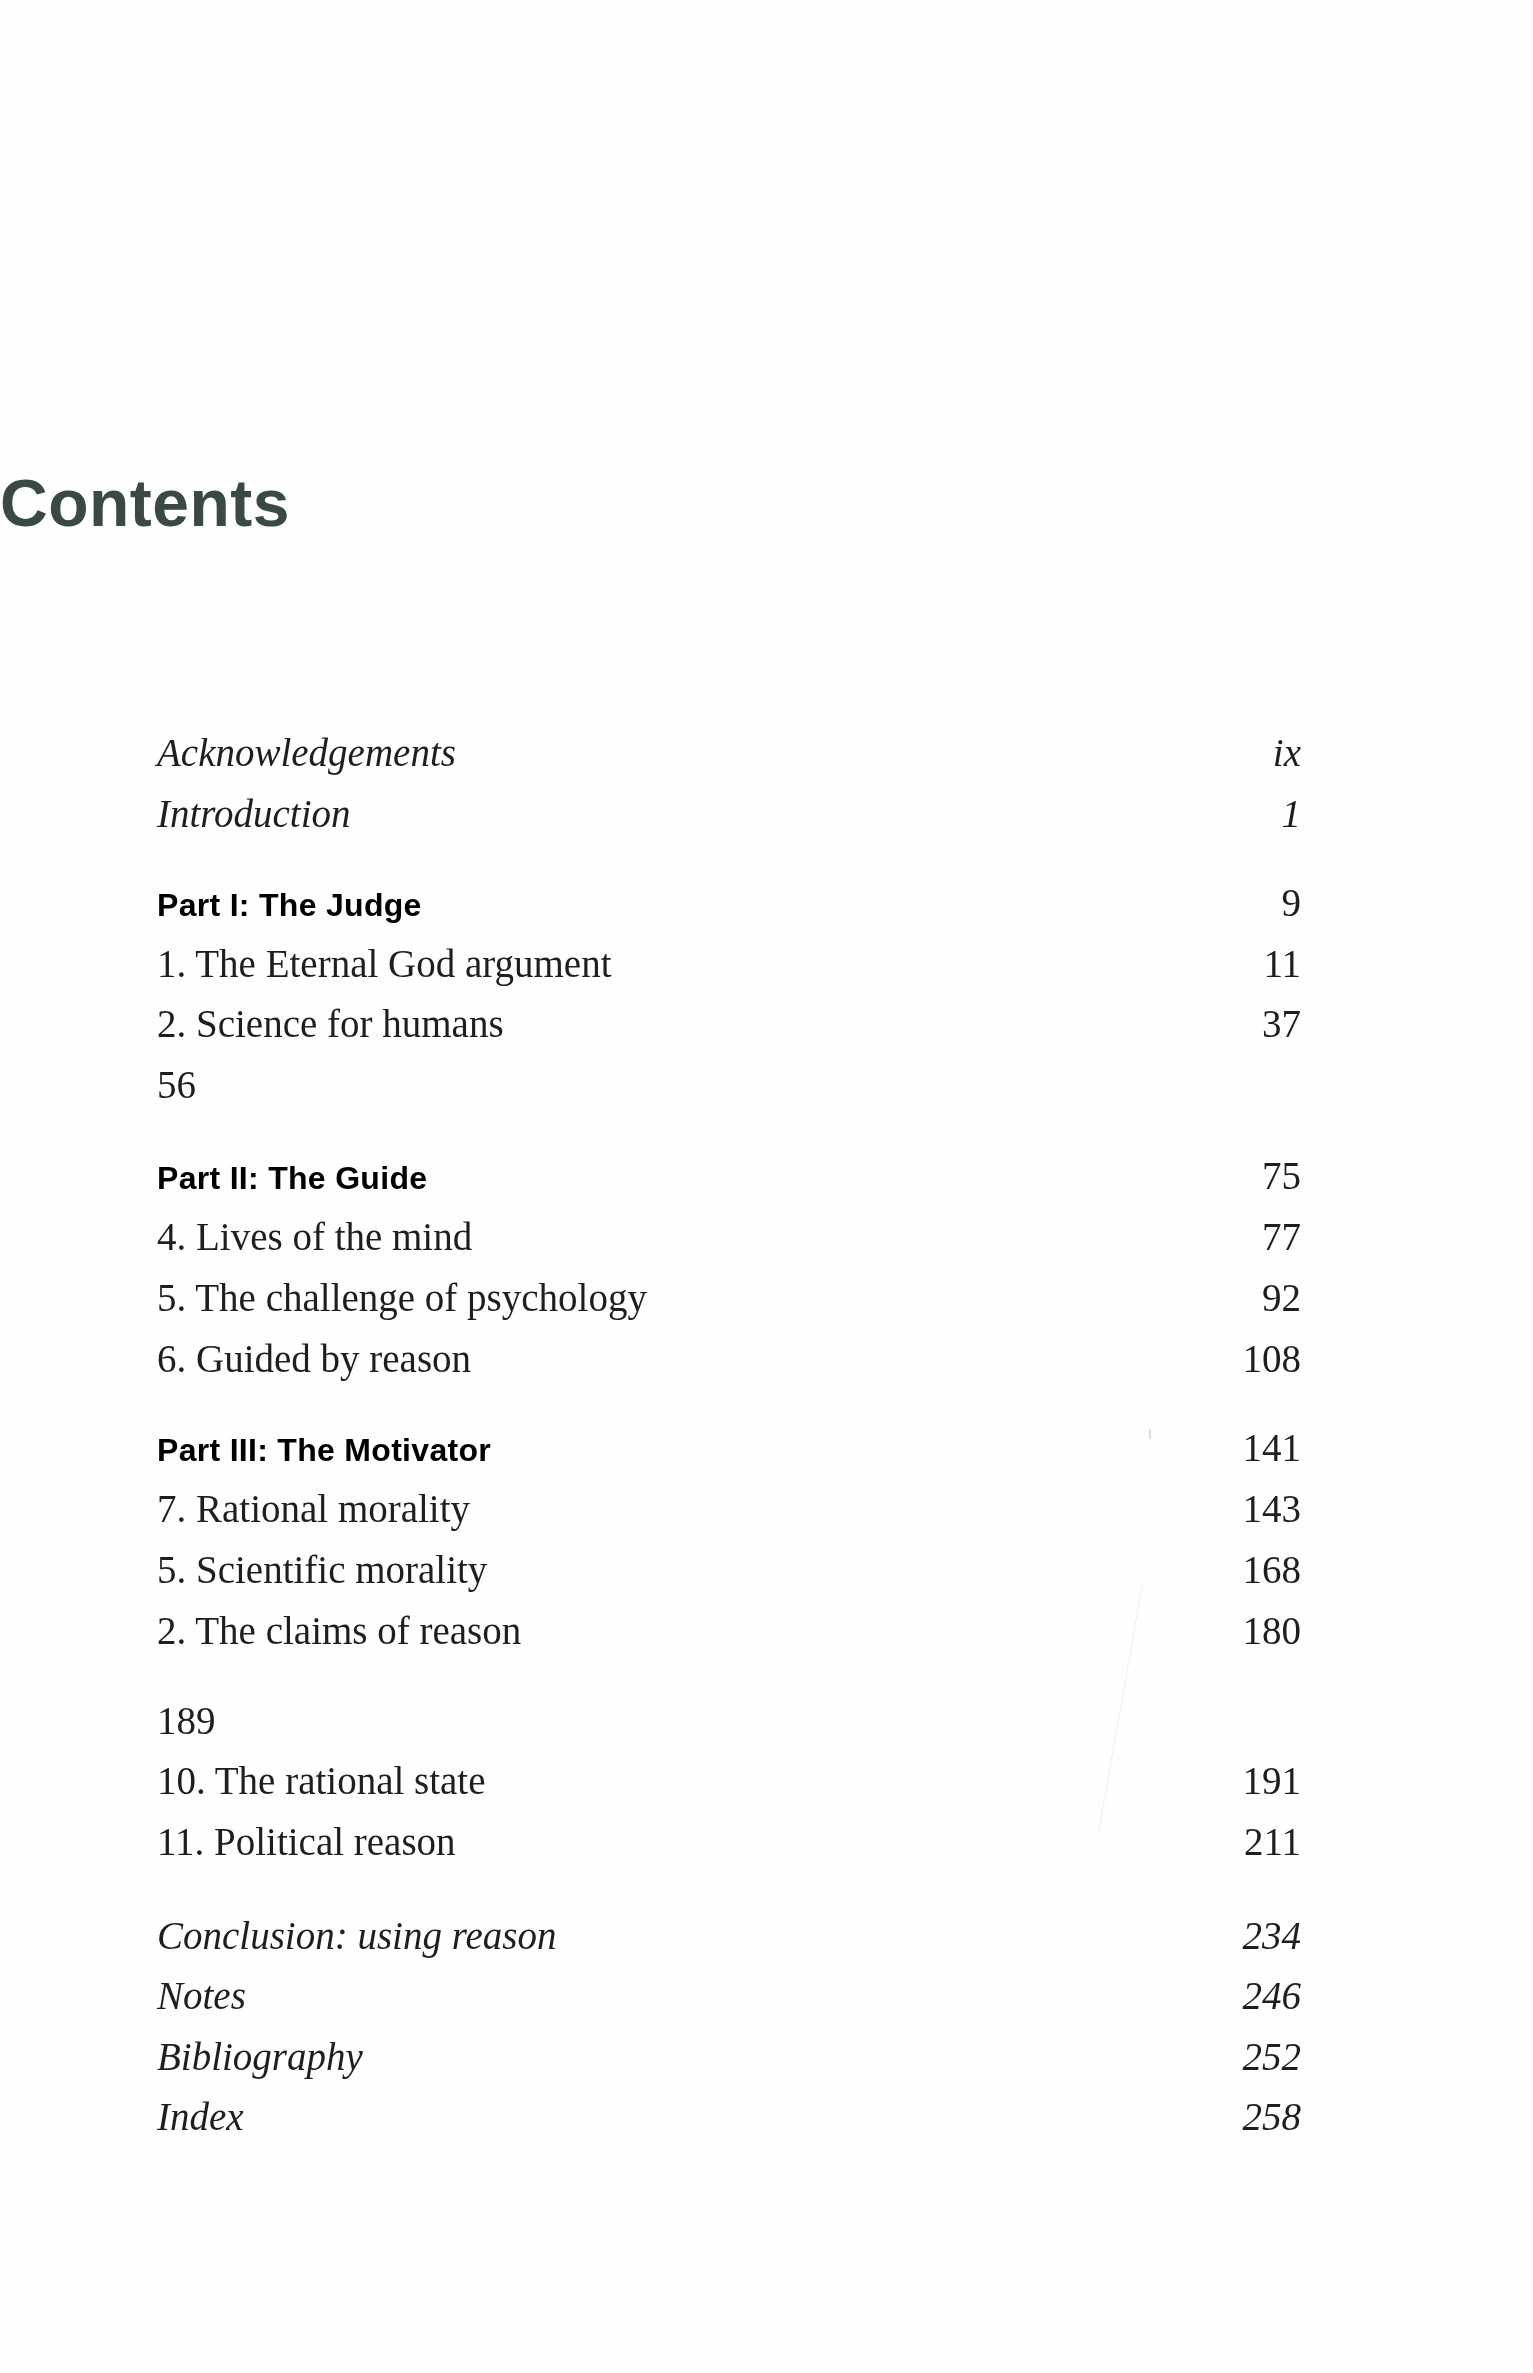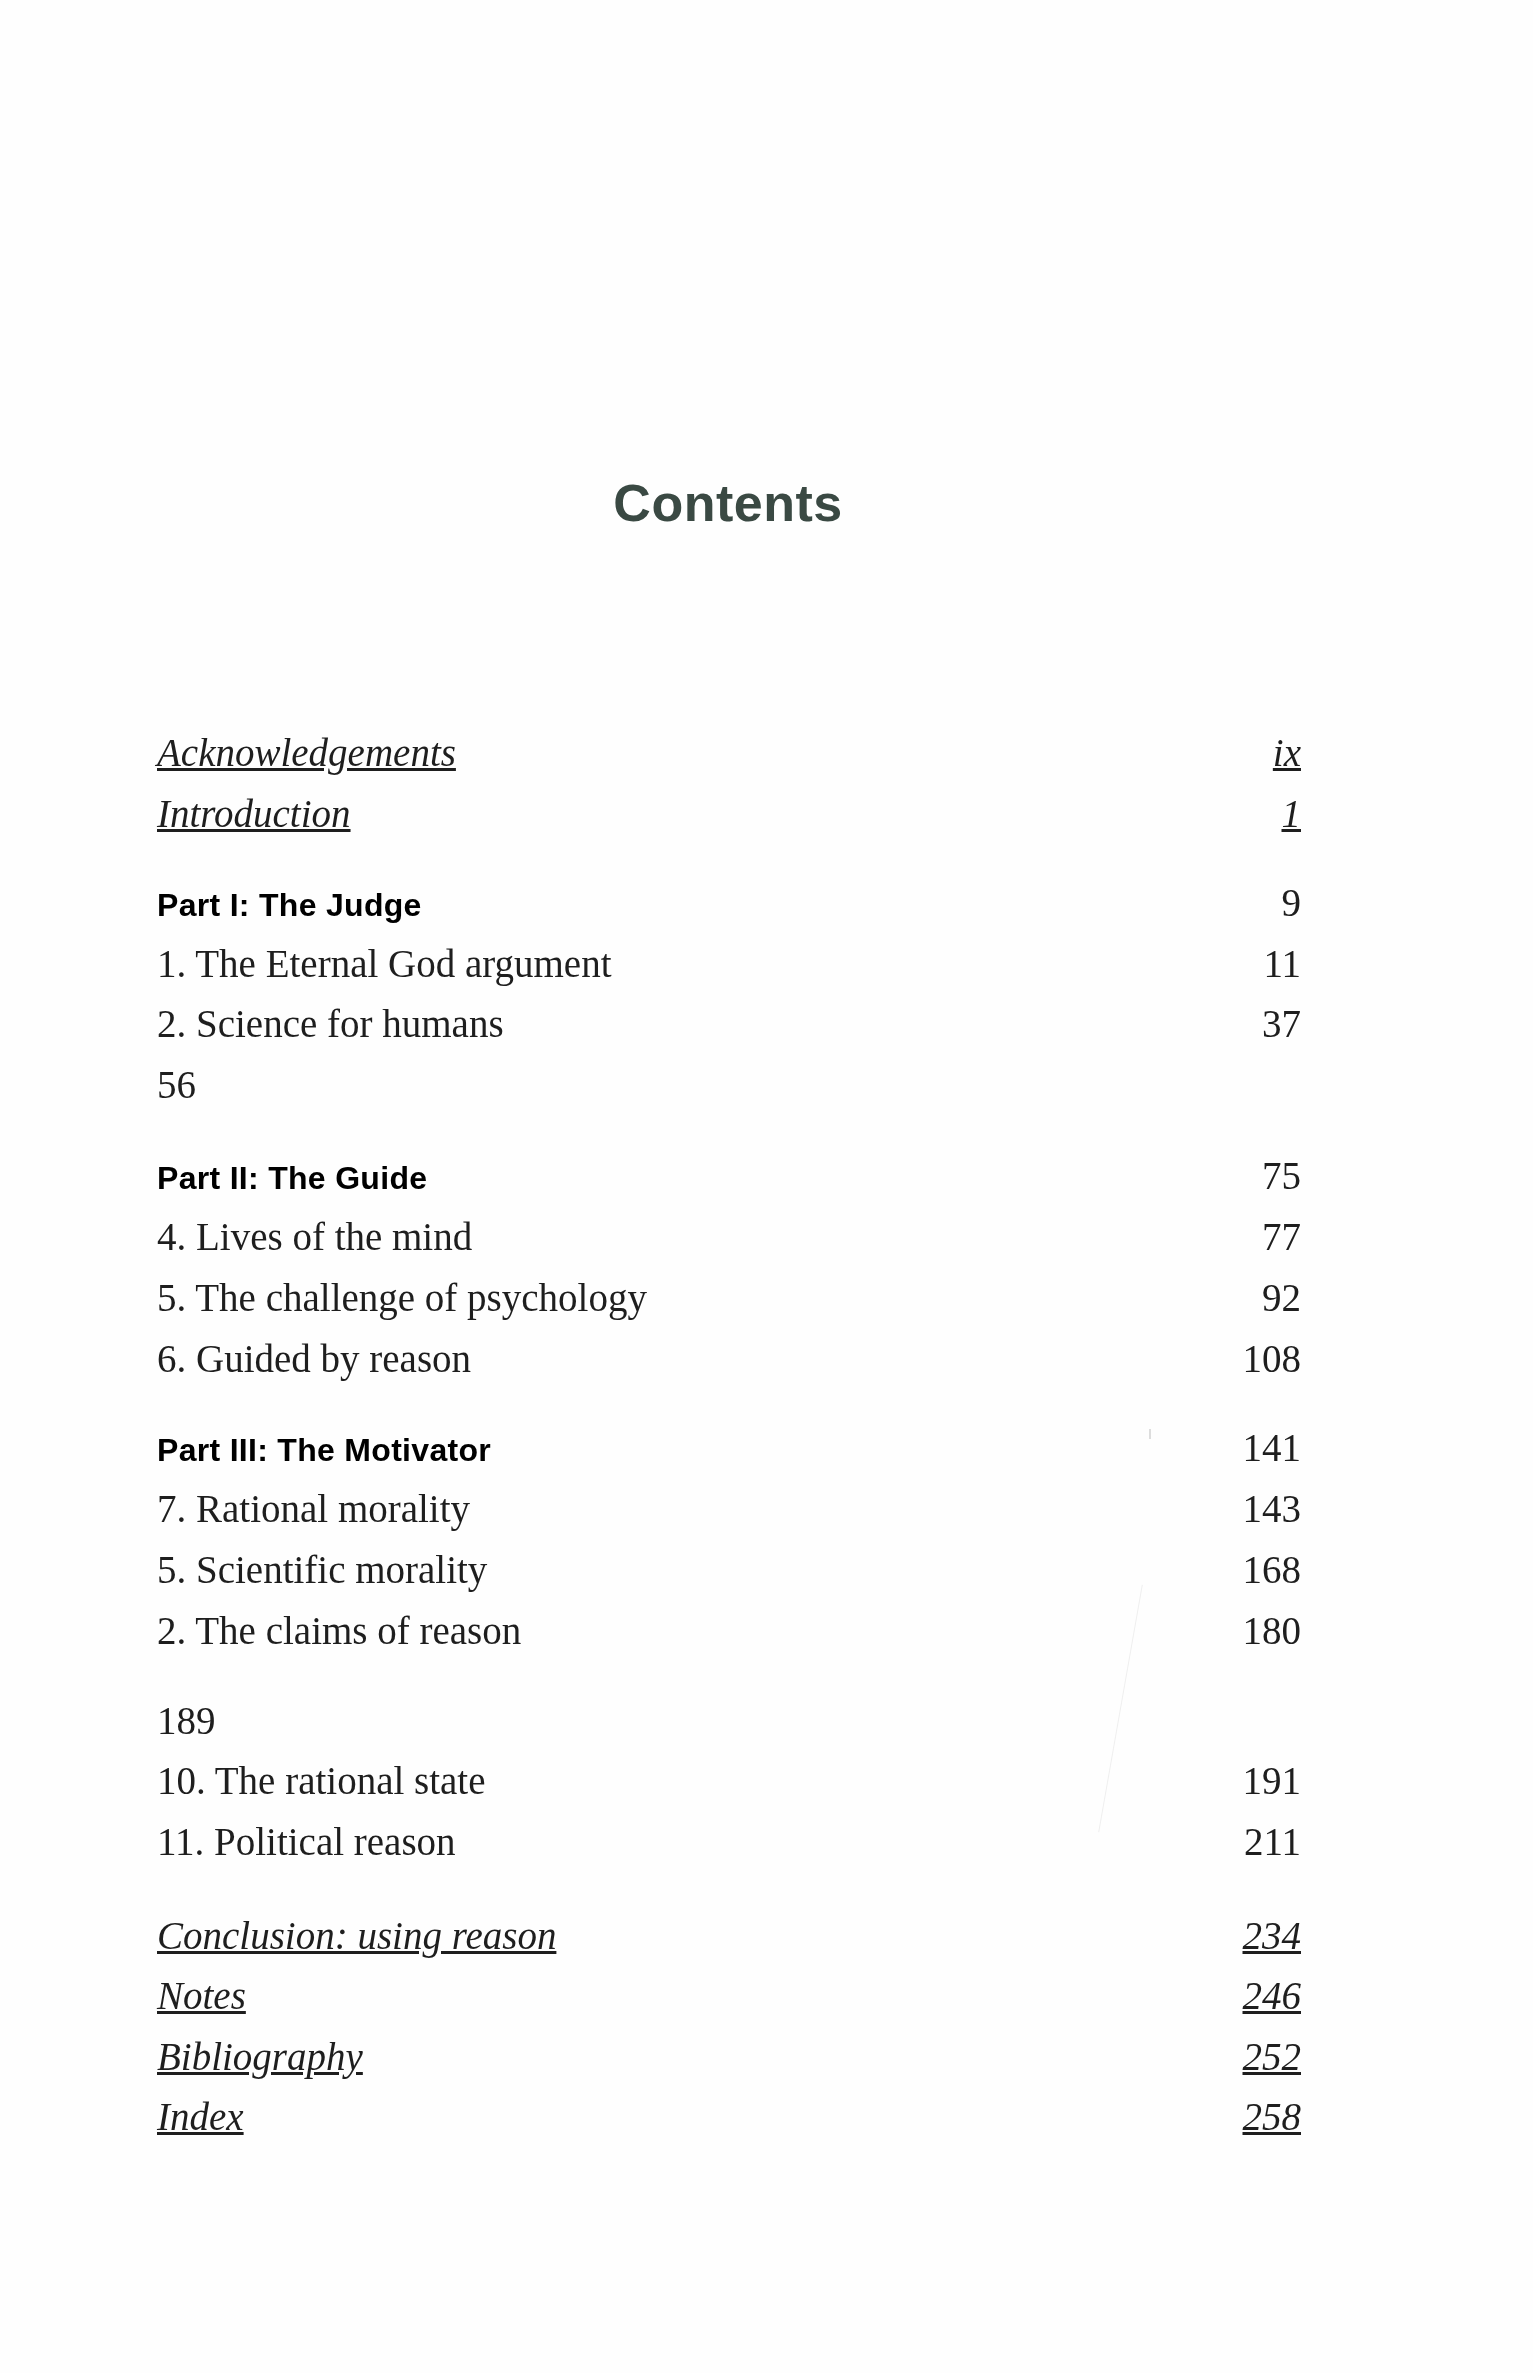--- a/index.html
+++ b/index.html
@@ -18,24 +18,24 @@
       position: absolute;
       left: 0; top: 0;
       width: 1533px;
       height: 2373px;
     }
     .title {
       position: absolute;
       left: 0;
       width: 1456px;
       top: 465px;
-      text-align: center;
+      text-align: left;
       font-family: "Liberation Sans", sans-serif;
       font-weight: bold;
-      font-size: 52px;
+      font-size: 66px;
       line-height: 77px;
       color: #3a4943;
       letter-spacing: 0.5px;
     }
     .toc {
       position: absolute;
       left: 157px;
       width: 1144px;
       top: 0;
     }
@@ -50,21 +50,20 @@
     }
     .label, .page-num {
       font-family: "Liberation Serif", serif;
       font-size: 39px;
       line-height: 58px;
       color: #1e1e1e;
       white-space: nowrap;
     }
     .italic .label, .italic .page-num {
       font-style: italic;
-      text-decoration: underline;
     }
     .part .label {
       font-family: "Liberation Sans", sans-serif;
       font-weight: bold;
       font-size: 32px;
       color: #000000;
       letter-spacing: 0.3px;
     }
     .artifact {
       position: absolute;

